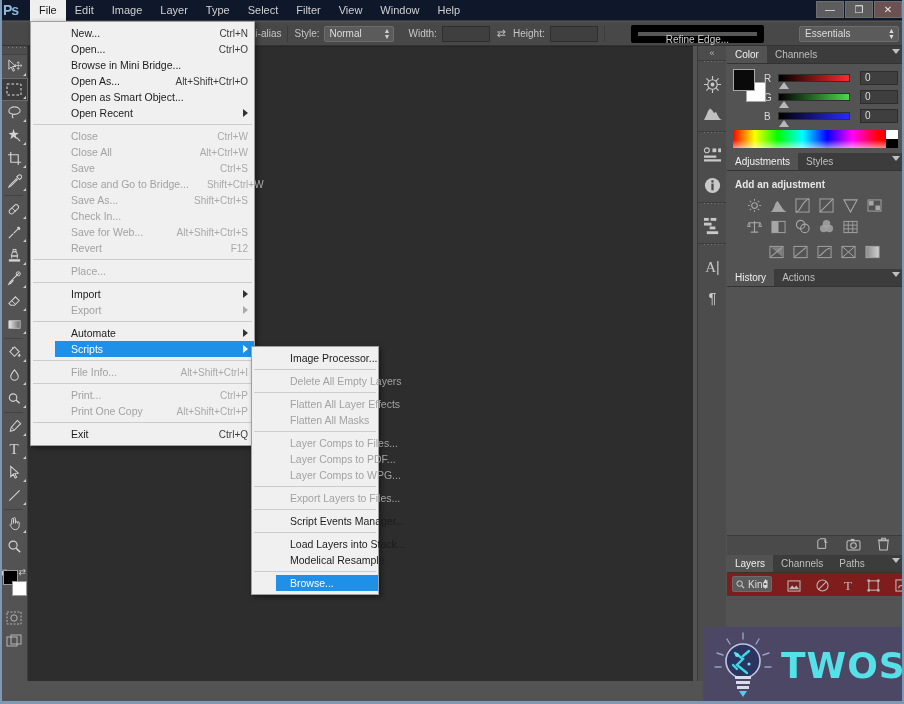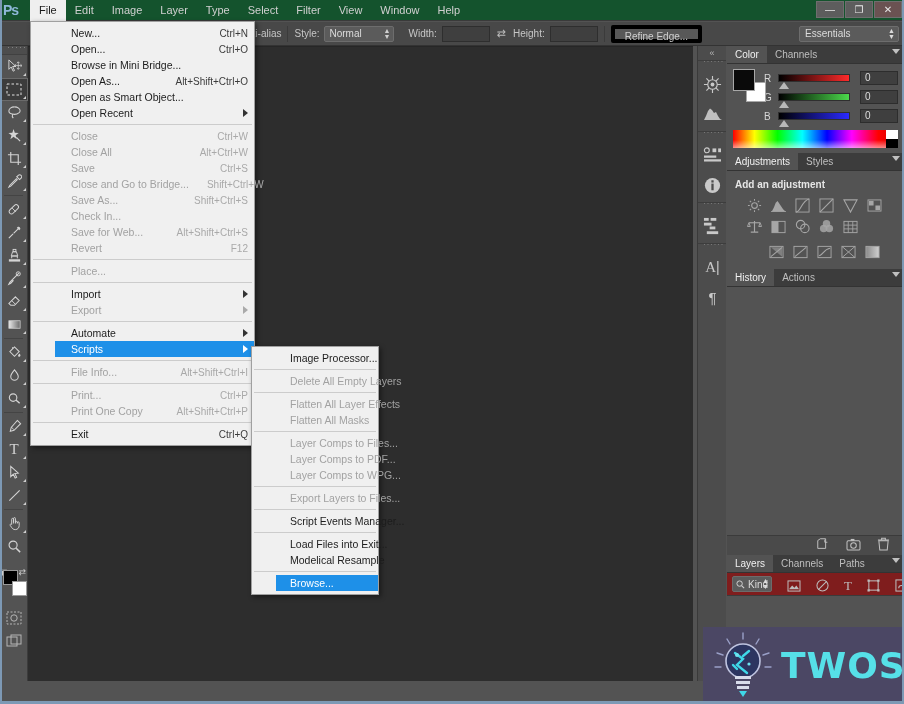--- a/index.html
+++ b/index.html
@@ -11,21 +11,21 @@
   }
   #app {
     position: absolute; left: 0; top: 0;
     width: 904px; height: 704px;
     background: #535353;
   }
 
   
   .titlebar {
     position: absolute; left: 0; top: 0; width: 904px; height: 21px;
-    background: #14532d;
+    background: #0f172a;
     border-bottom: 1px solid #3a3a3a;
   }
   .ps-logo {
     position: absolute; left: 3px; top: 2px;
     color: #8fb8d8; font-size: 14px; font-weight: bold;
     letter-spacing: -1px;
   }
   .menubar { position: absolute; left: 30px; top: 0; height: 21px; display: flex; }
   .menu-item {
     padding: 0 9px; line-height: 21px; font-size: 11px; color: #d0d0d0;
@@ -56,23 +56,23 @@
   }
   .opt-select .arrows {
     position: absolute; right: 3px; top: 1px; font-size: 7px; line-height: 6px; color: #d0d0d0;
   }
   .opt-input {
     height: 16px; width: 48px; background: #3f3f3f;
     border: 1px solid #2e2e2e; font-size: 10px; color: #ddd;
   }
   .opt-swap { color: #bbb; font-size: 11px; margin: 0 7px; }
   .opt-button {
-    height: 18px; padding: 0 10px; background: #585858;
-    border: 4px solid #000000; border-radius: 2px;
-    font-size: 10px; color: #cfcfcf; line-height: 16px;
+    height: 18px; padding: 0 28px; background: #585858;
+    border: 7px solid #000000; border-radius: 2px;
+    font-size: 10px; color: #cfcfcf; line-height: 16px; margin-left: 20px;
   }
   .workspace-select {
     position: absolute; right: 5px; top: 4px;
     width: 100px; height: 16px; background: #5b5b5b;
     border: 1px solid #6d6d6d; border-radius: 2px;
     font-size: 10px; color: #dcdcdc; padding-left: 5px; line-height: 14px;
   }
   .workspace-select .arrows { position: absolute; right: 3px; top: 1px; font-size: 7px; line-height: 6px; }
   .opt-antialias { font-size: 10px; color: #c6c6c6; margin-left: 2px; }
 
@@ -979,21 +979,21 @@
     <div class="msep"></div>
     <div class="mi disabled">
       <span class="label">Export Layers to Files...</span>
     </div>
     <div class="msep"></div>
     <div class="mi">
       <span class="label">Script Events Manager...</span>
     </div>
     <div class="msep"></div>
     <div class="mi">
-      <span class="label">Load Files into Exit...</span>
+      <span class="label">Load Layers into Stack...</span>
     </div>
     <div class="mi">
       <span class="label">Modelical Resample</span>
     </div>
     <div class="msep"></div>
     <div class="mi highlight">
       <span class="label">Browse...</span>
     </div>
   </div>
 

